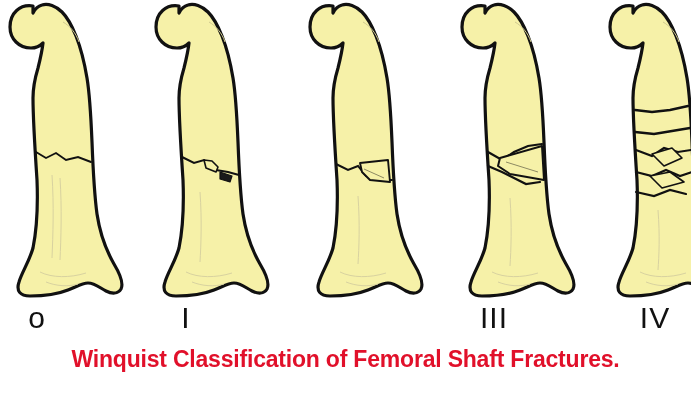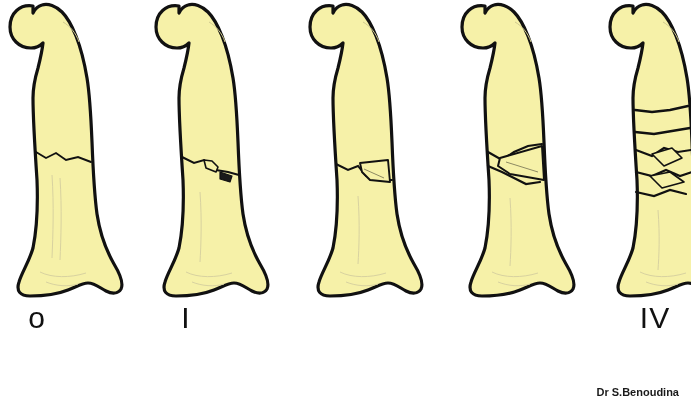--- a/index.html
+++ b/index.html
@@ -259,21 +259,22 @@
         <path d="M 58,210 C 60,236 59,256 58,270" fill="none" stroke="#d8d2a0" stroke-width="1"></path>
         <path d="M 40,272 C 52,278 70,278 86,273 M 46,282 C 56,286 68,287 78,284" fill="none" stroke="#d8d2a0" stroke-width="1"></path>
         <path d="M 63,22 C 70,26 76,33 79,42" fill="none" stroke="#cfc98f" stroke-width="1"></path>
       </g>
     </svg>
   </div>
 
   <div class="label-row">
     <div class="grade-label" style="left:37px;">o</div>
     <div class="grade-label" style="left:186px;">I</div>
+    <div class="grade-label" style="left:494px;">III</div>
     <div class="grade-label" style="left:655px;">IV</div>
   </div>
 
-
-  <div class="credit-bar">
-    <span class="credit-text">Dr S.Benoudina</span>
+  <div class="title-bar">
+    <span class="title-text">Winquist Classification of Femoral Shaft Fractures.</span>
   </div>
 
+
 </div>
 
 </body></html>

